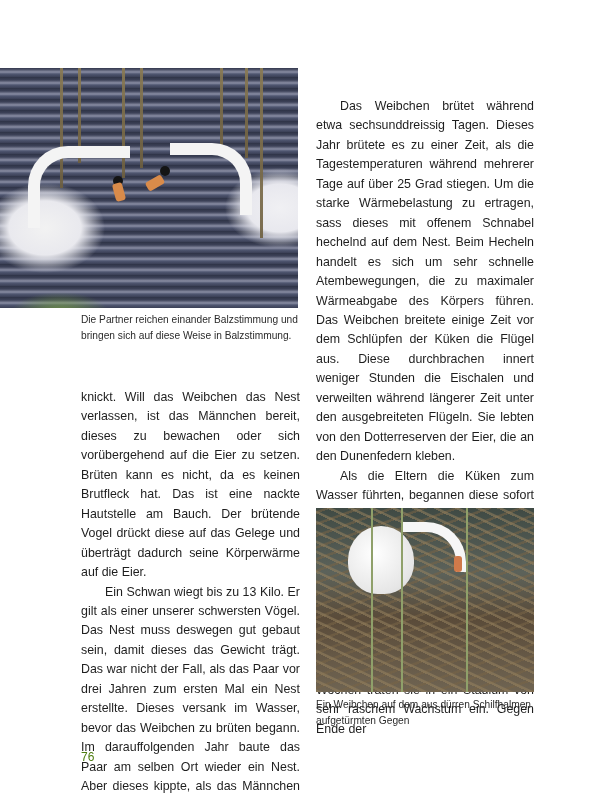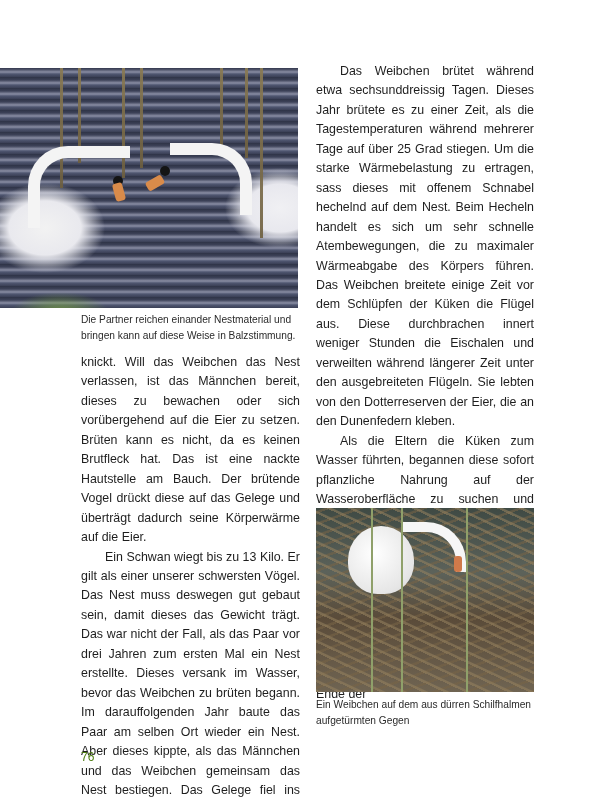--- a/index.html
+++ b/index.html
@@ -30,21 +30,21 @@
   }
   .swan-body { position: absolute; left: 32px; top: 18px; width: 66px; height: 68px; background: radial-gradient(ellipse at 40% 40%, #ffffff, #e6e6e6 70%, #d6d6d6); border-radius: 50% 50% 45% 45%; }
   .swan-neck2 { position: absolute; left: 85px; top: 14px; width: 55px; height: 40px; border: 10px solid #f6f6f6; border-bottom: none; border-left: none; border-radius: 0 40px 0 0; }
   .beak2 { position: absolute; left: 138px; top: 48px; width: 8px; height: 16px; background: #d07a4a; border-radius: 3px; }
   .stalk { position: absolute; width: 2px; background: #8fa06a; top: 0; height: 184px; }
 
   .caption { position: absolute; font-size: 10.2px; line-height: 16px; color: #2a2a2a; }
   #caption-top { left: 81px; top: 312px; width: 220px; }
   #caption-bottom { left: 316px; top: 697px; width: 225px; }
 
-  .col { position: absolute; font-size: 12.4px; line-height: 19.45px; text-align: justify; hyphens: manual; }
+  .col { position: absolute; font-size: 12.4px; line-height: 19.45px; text-align: justify; hyphens: manual; margin-top: 35px; }
   .col p { margin: 0; }
   .col p.indent { text-indent: 24px; }
   #col-left { left: 81px; top: 353px; width: 219px; }
   #col-right { left: 316px; top: 62px; width: 218px; }
 
   #page-number { position: absolute; left: 81px; top: 750px; font-size: 12px; color: #4d7c0f; }
 </style>
 </head>
 <body>
 
@@ -56,21 +56,21 @@
   <div class="reed" style="left:220px;top:0;height:80px"></div>
   <div class="reed" style="left:245px;top:0;height:90px"></div>
   <div class="reed" style="left:260px;top:0;height:170px"></div>
   <div class="swan-neck" style="left:28px;top:78px;width:90px;height:70px"></div>
   <div class="head-black" style="left:113px;top:108px"></div>
   <div class="beak" style="left:114px;top:115px;transform:rotate(-15deg)"></div>
   <div class="swan-neck" style="left:170px;top:75px;width:70px;height:60px;transform:scaleX(-1)"></div>
   <div class="head-black" style="left:160px;top:98px"></div>
   <div class="beak" style="left:150px;top:106px;transform:rotate(60deg)"></div>
 </div>
-<div id="caption-top" class="caption">Die Partner reichen einander Nestmaterial und bringen kann auf diese Weise in Balzstimmung.</div>
+<div id="caption-top" class="caption">Die Partner reichen einander Balzstimmung und bringen sich auf diese Weise in Balzstimmung.</div>
 
 <div id="col-left" class="col">
   <p>knickt. Will das Weibchen das Nest verlassen, ist das Männchen bereit, dieses zu bewachen oder sich vorübergehend auf die Eier zu setzen. Brüten kann es nicht, da es keinen Brutfleck hat. Das ist eine nackte Hautstelle am Bauch. Der brütende Vogel drückt diese auf das Gelege und überträgt dadurch seine Körperwärme auf die Eier.</p>
   <p class="indent">Ein Schwan wiegt bis zu 13 Kilo. Er gilt als einer unserer schwersten Vögel. Das Nest muss deswegen gut gebaut sein, damit dieses das Gewicht trägt. Das war nicht der Fall, als das Paar vor drei Jahren zum ersten Mal ein Nest erstellte. Dieses versank im Wasser, bevor das Weibchen zu brüten begann. Im darauffolgenden Jahr baute das Paar am selben Ort wieder ein Nest. Aber dieses kippte, als das Männchen und das Weibchen gemeinsam das Nest bestiegen. Das Gelege fiel ins Wasser. Das Paar nahm in diesem Jahr einen dritten Anlauf und machte endlich alles richtig. Das Weibchen konnte erfolgreich die sechs gelegten Eier ausbrüten.</p>
 </div>
 
 <div id="col-right" class="col">
   <p class="indent">Das Weibchen brütet während etwa sechsunddreissig Tagen. Dieses Jahr brütete es zu einer Zeit, als die Tagestemperaturen während mehrerer Tage auf über 25 Grad stiegen. Um die starke Wärmebelastung zu ertragen, sass dieses mit offenem Schnabel hechelnd auf dem Nest. Beim Hecheln handelt es sich um sehr schnelle Atembewegungen, die zu maximaler Wärmeabgabe des Körpers führen. Das Weibchen breitete einige Zeit vor dem Schlüpfen der Küken die Flügel aus. Diese durchbrachen innert weniger Stunden die Eischalen und verweilten während längerer Zeit unter den ausgebreiteten Flügeln. Sie lebten von den Dotterreserven der Eier, die an den Dunenfedern kleben.</p>
   <p class="indent">Als die Eltern die Küken zum Wasser führten, begannen diese sofort pflanzliche Nahrung auf der Wasseroberfläche zu suchen und aufzunehmen. Gelegentlich liessen sie sich durch einen Altvogel mit Wasserpflanzen füttern, die dieser unter Wasser losriss und an die Wasseroberfläche brachte. In einer anfänglich kurzen Phase wuchsen die Jungen nur gering. Nach etwa fünf Wochen traten sie in ein Stadium von sehr raschem Wachstum ein. Gegen Ende der</p>
 </div>

